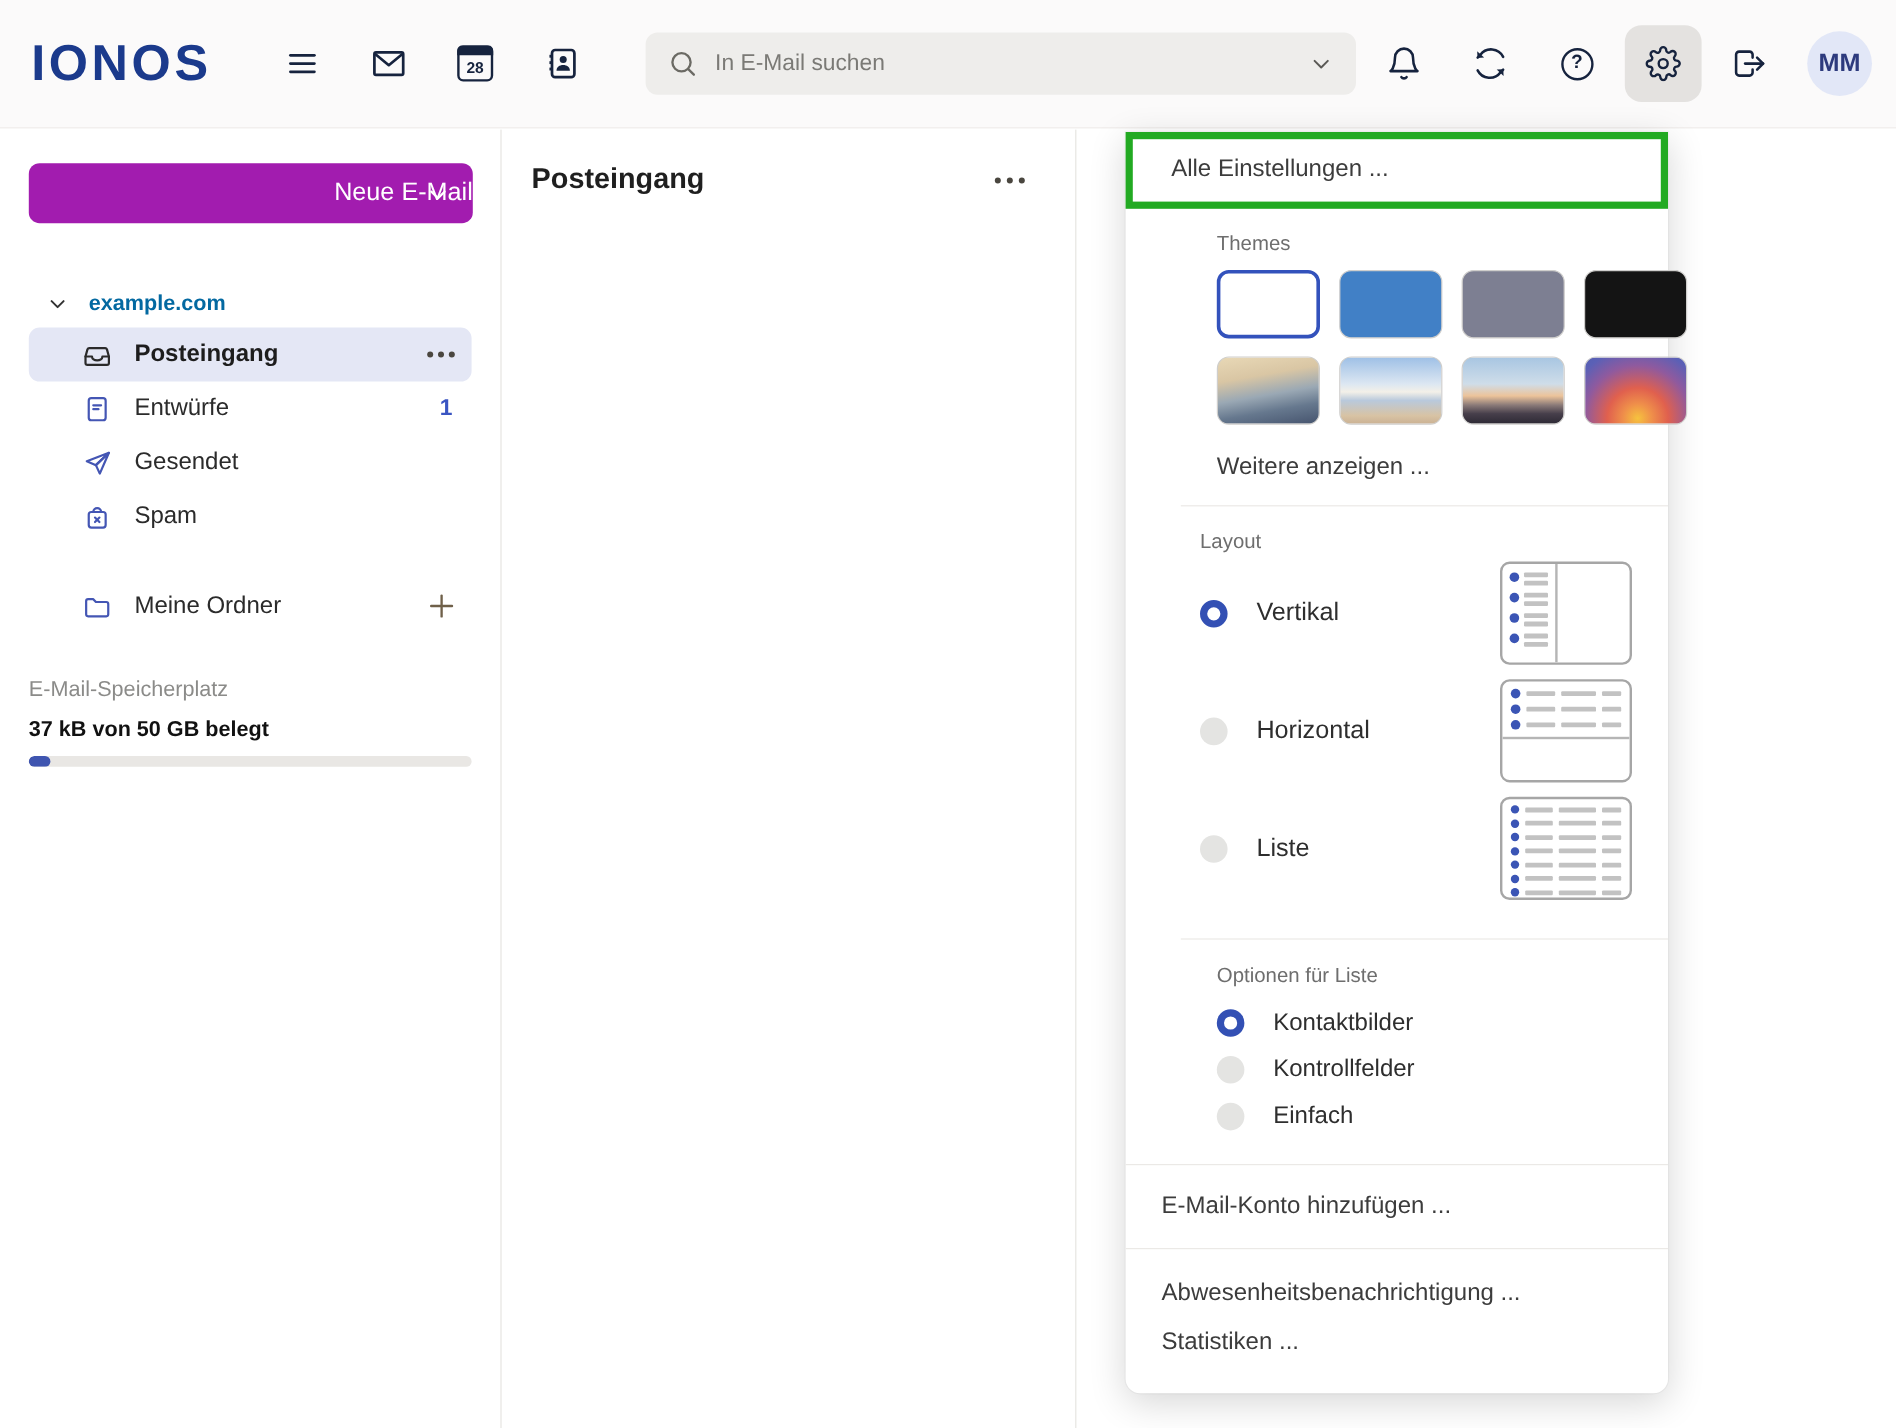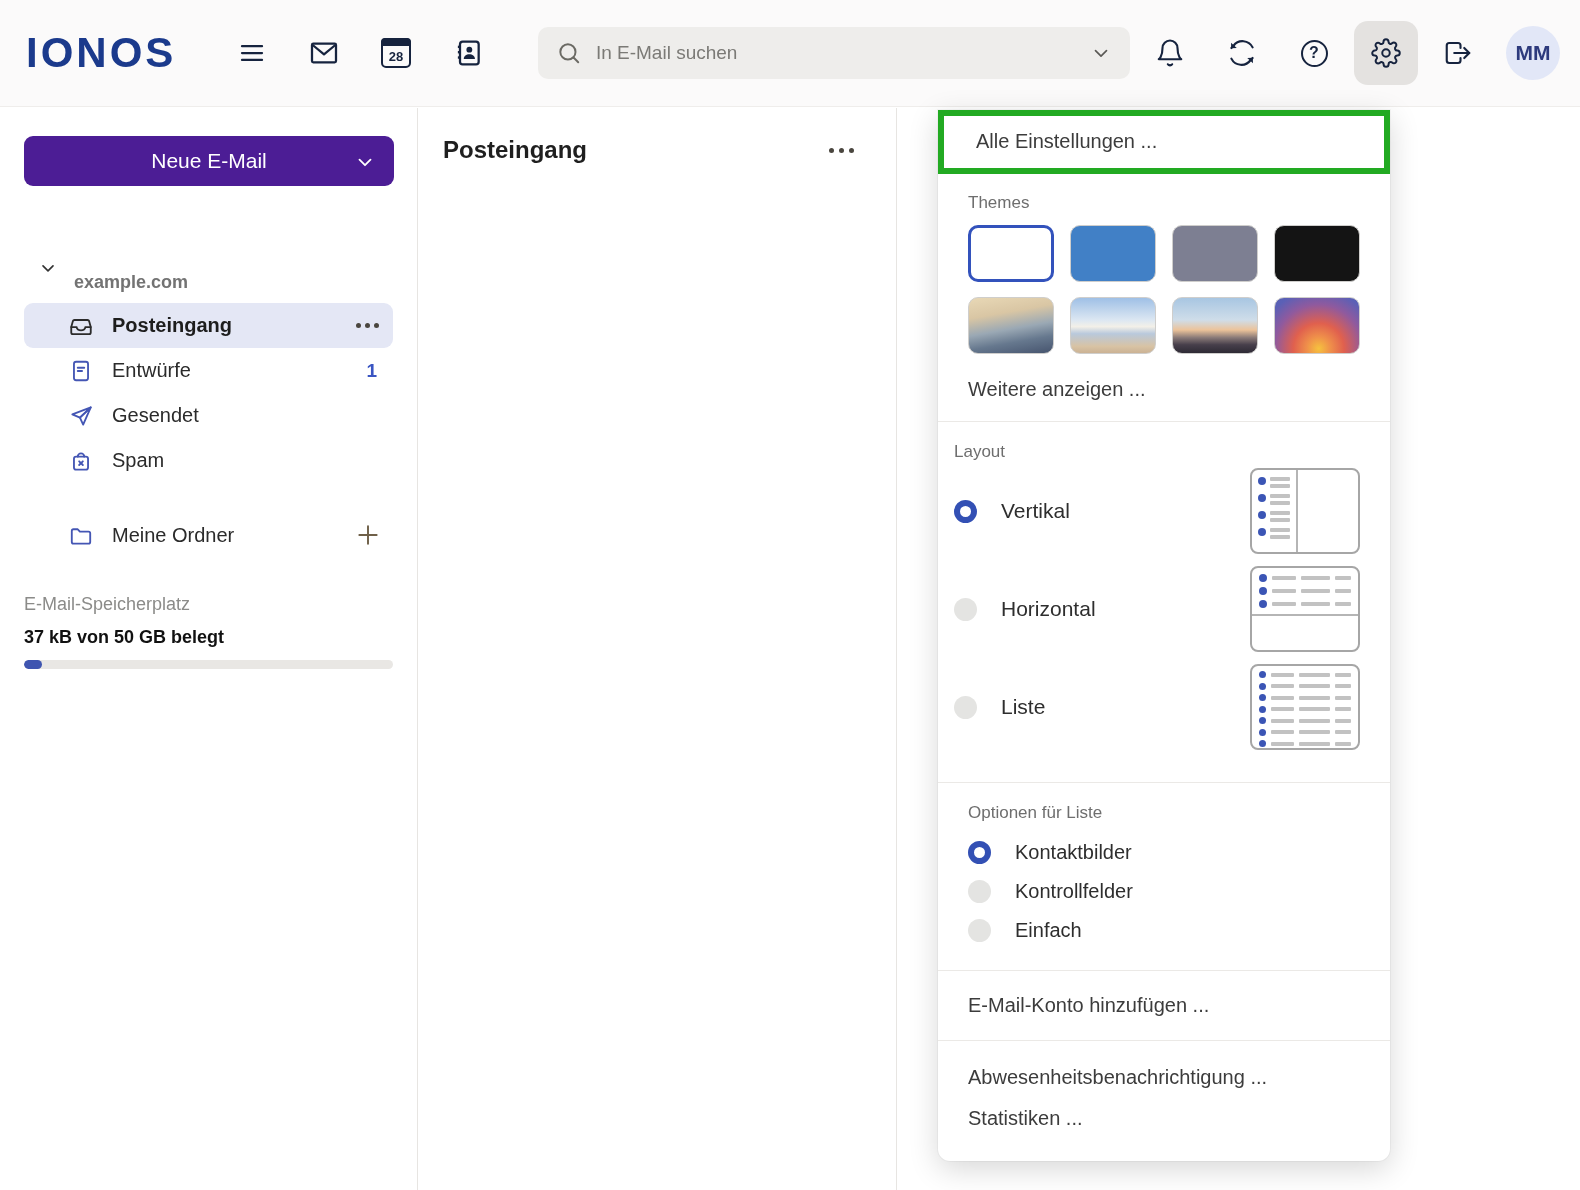--- a/index.html
+++ b/index.html
@@ -59,30 +59,30 @@
     display:flex; align-items:center; justify-content:center;
     font-size:16px; font-weight:bold; color:#16233e;
   }
 
   
   .sidebar {
     position:absolute; left:0; top:108px; width:418px; bottom:0;
     background:#ffffff; border-right:1px solid #e7e5e2; padding:28px 24px 0 24px;
   }
   .compose-btn {
-    width:370px; height:50px; background:#4c1d95; border-radius:9px;
+    width:370px; height:50px; background:#a21caf; border-radius:9px;
     display:flex; align-items:center; color:#fff; cursor:pointer;
-    position:relative; justify-content:center; font-size:21px;
+    position:relative; justify-content:flex-end; font-size:21px;
   }
   .compose-btn .chev { position:absolute; right:18px; top:15px; }
   .account-row {
     display:flex; align-items:center; margin:56px 0 10px 14px; gap:16px;
     cursor:pointer;
   }
-  .account-name { color:#737373; font-weight:bold; font-size:18px;margin-top:30px; }
+  .account-name { color:#0369a1; font-weight:bold; font-size:18px; }
   .folder-row {
     display:flex; align-items:center; height:45px; border-radius:9px;
     padding:0 14px 0 44px; gap:18px; cursor:pointer; position:relative;
   }
   .folder-row.selected { background:#e4e7f5; }
   .folder-row .flabel { font-size:20px; color:#2b2b2b; }
   .folder-row.selected .flabel { font-weight:bold; color:#1d1d1d; }
   .folder-count {
     position:absolute; right:16px; color:#3a55c2; font-weight:bold; font-size:19px;
   }
@@ -117,21 +117,21 @@
     position:absolute; left:938px; top:110px; width:452px;
     background:#ffffff; border-radius:0 0 12px 12px;
     box-shadow:0 8px 30px rgba(0,0,0,0.16), 0 0 0 1px rgba(0,0,0,0.03);
   }
   .sp-row-top { height:62px; display:flex; align-items:center; padding-left:38px; }
   .sp-link { font-size:20px; color:#3c3c3c; cursor:pointer; }
   .green-box {
     position:absolute; left:0; top:0; width:452px; height:64px;
     border:6px solid #22aa22; pointer-events:none; z-index:5;
   }
-  .sp-section { border-top:1px solid #ebe9e6; padding:20px 30px; }
+  .sp-section { border-top:1px solid #ebe9e6; padding:20px 30px;margin-left:46px; }
   .sp-label { color:#6e6e6e; font-size:17px; }
 
   
   .themes-grid {
     display:grid; grid-template-columns:repeat(4, 86px); gap:15px 16px;
     margin-top:12px;
   }
   .theme-tile {
     width:86px; height:57px; border-radius:10px; cursor:pointer;
     border:1px solid #cfcecc;

